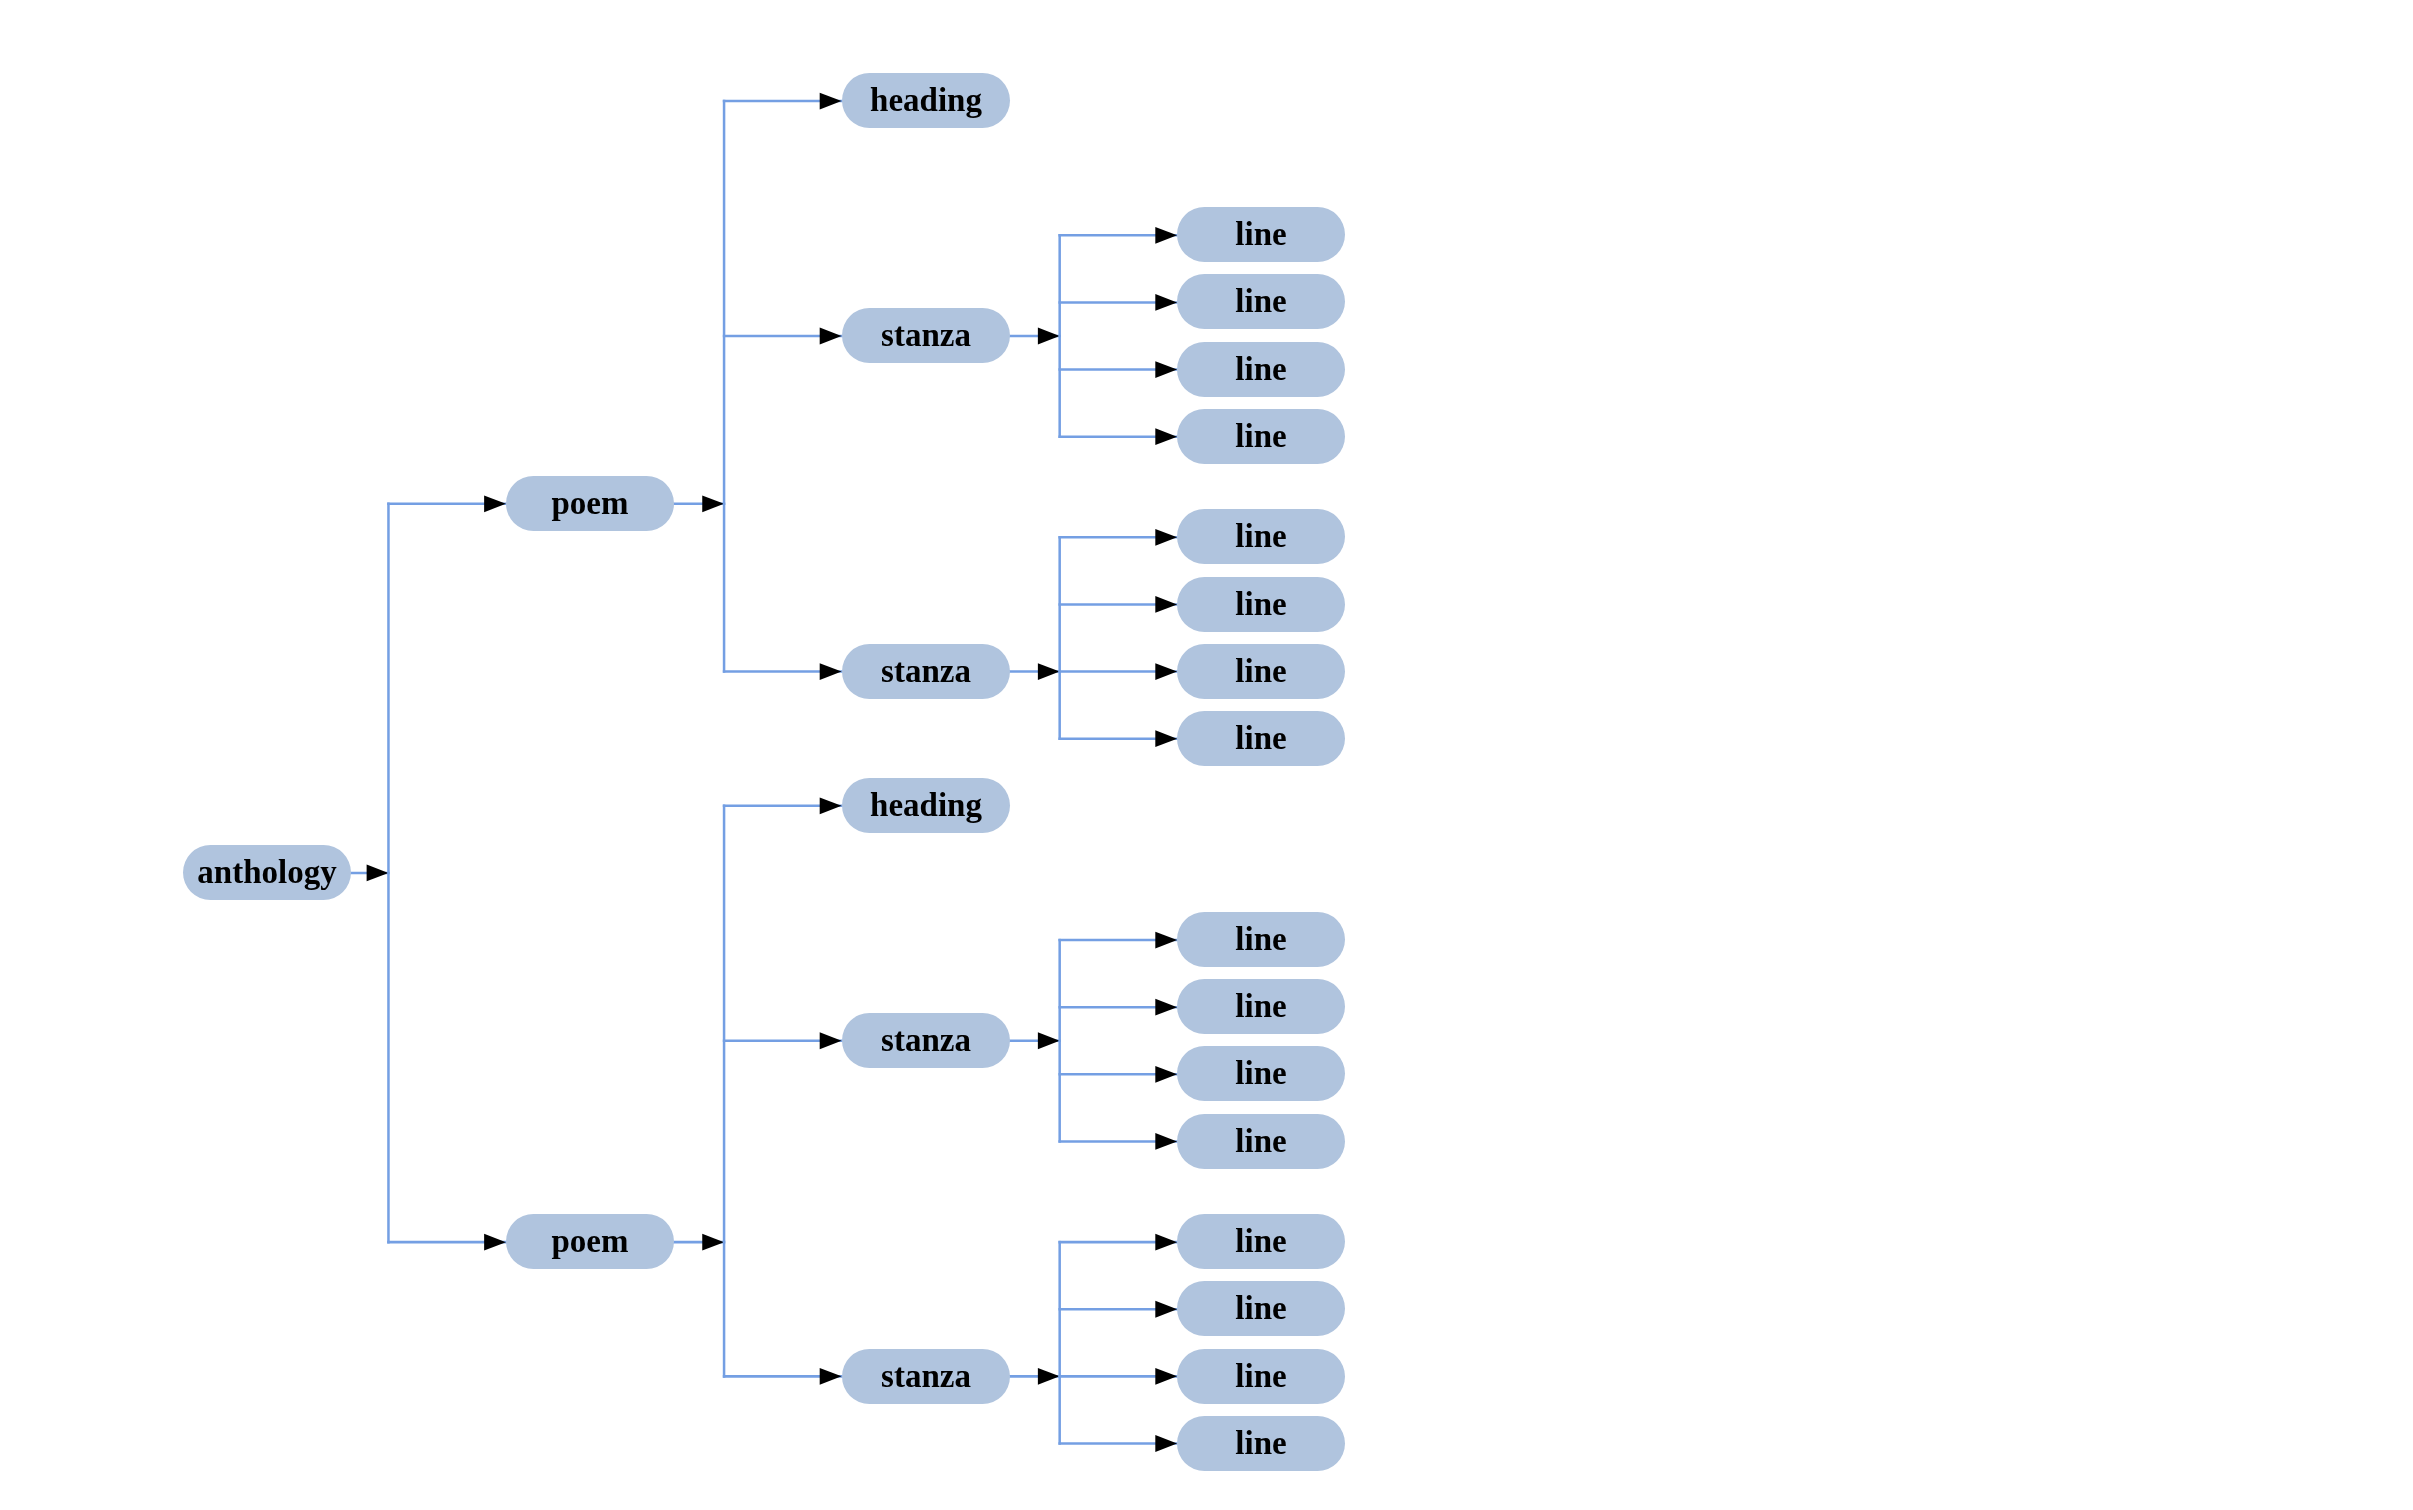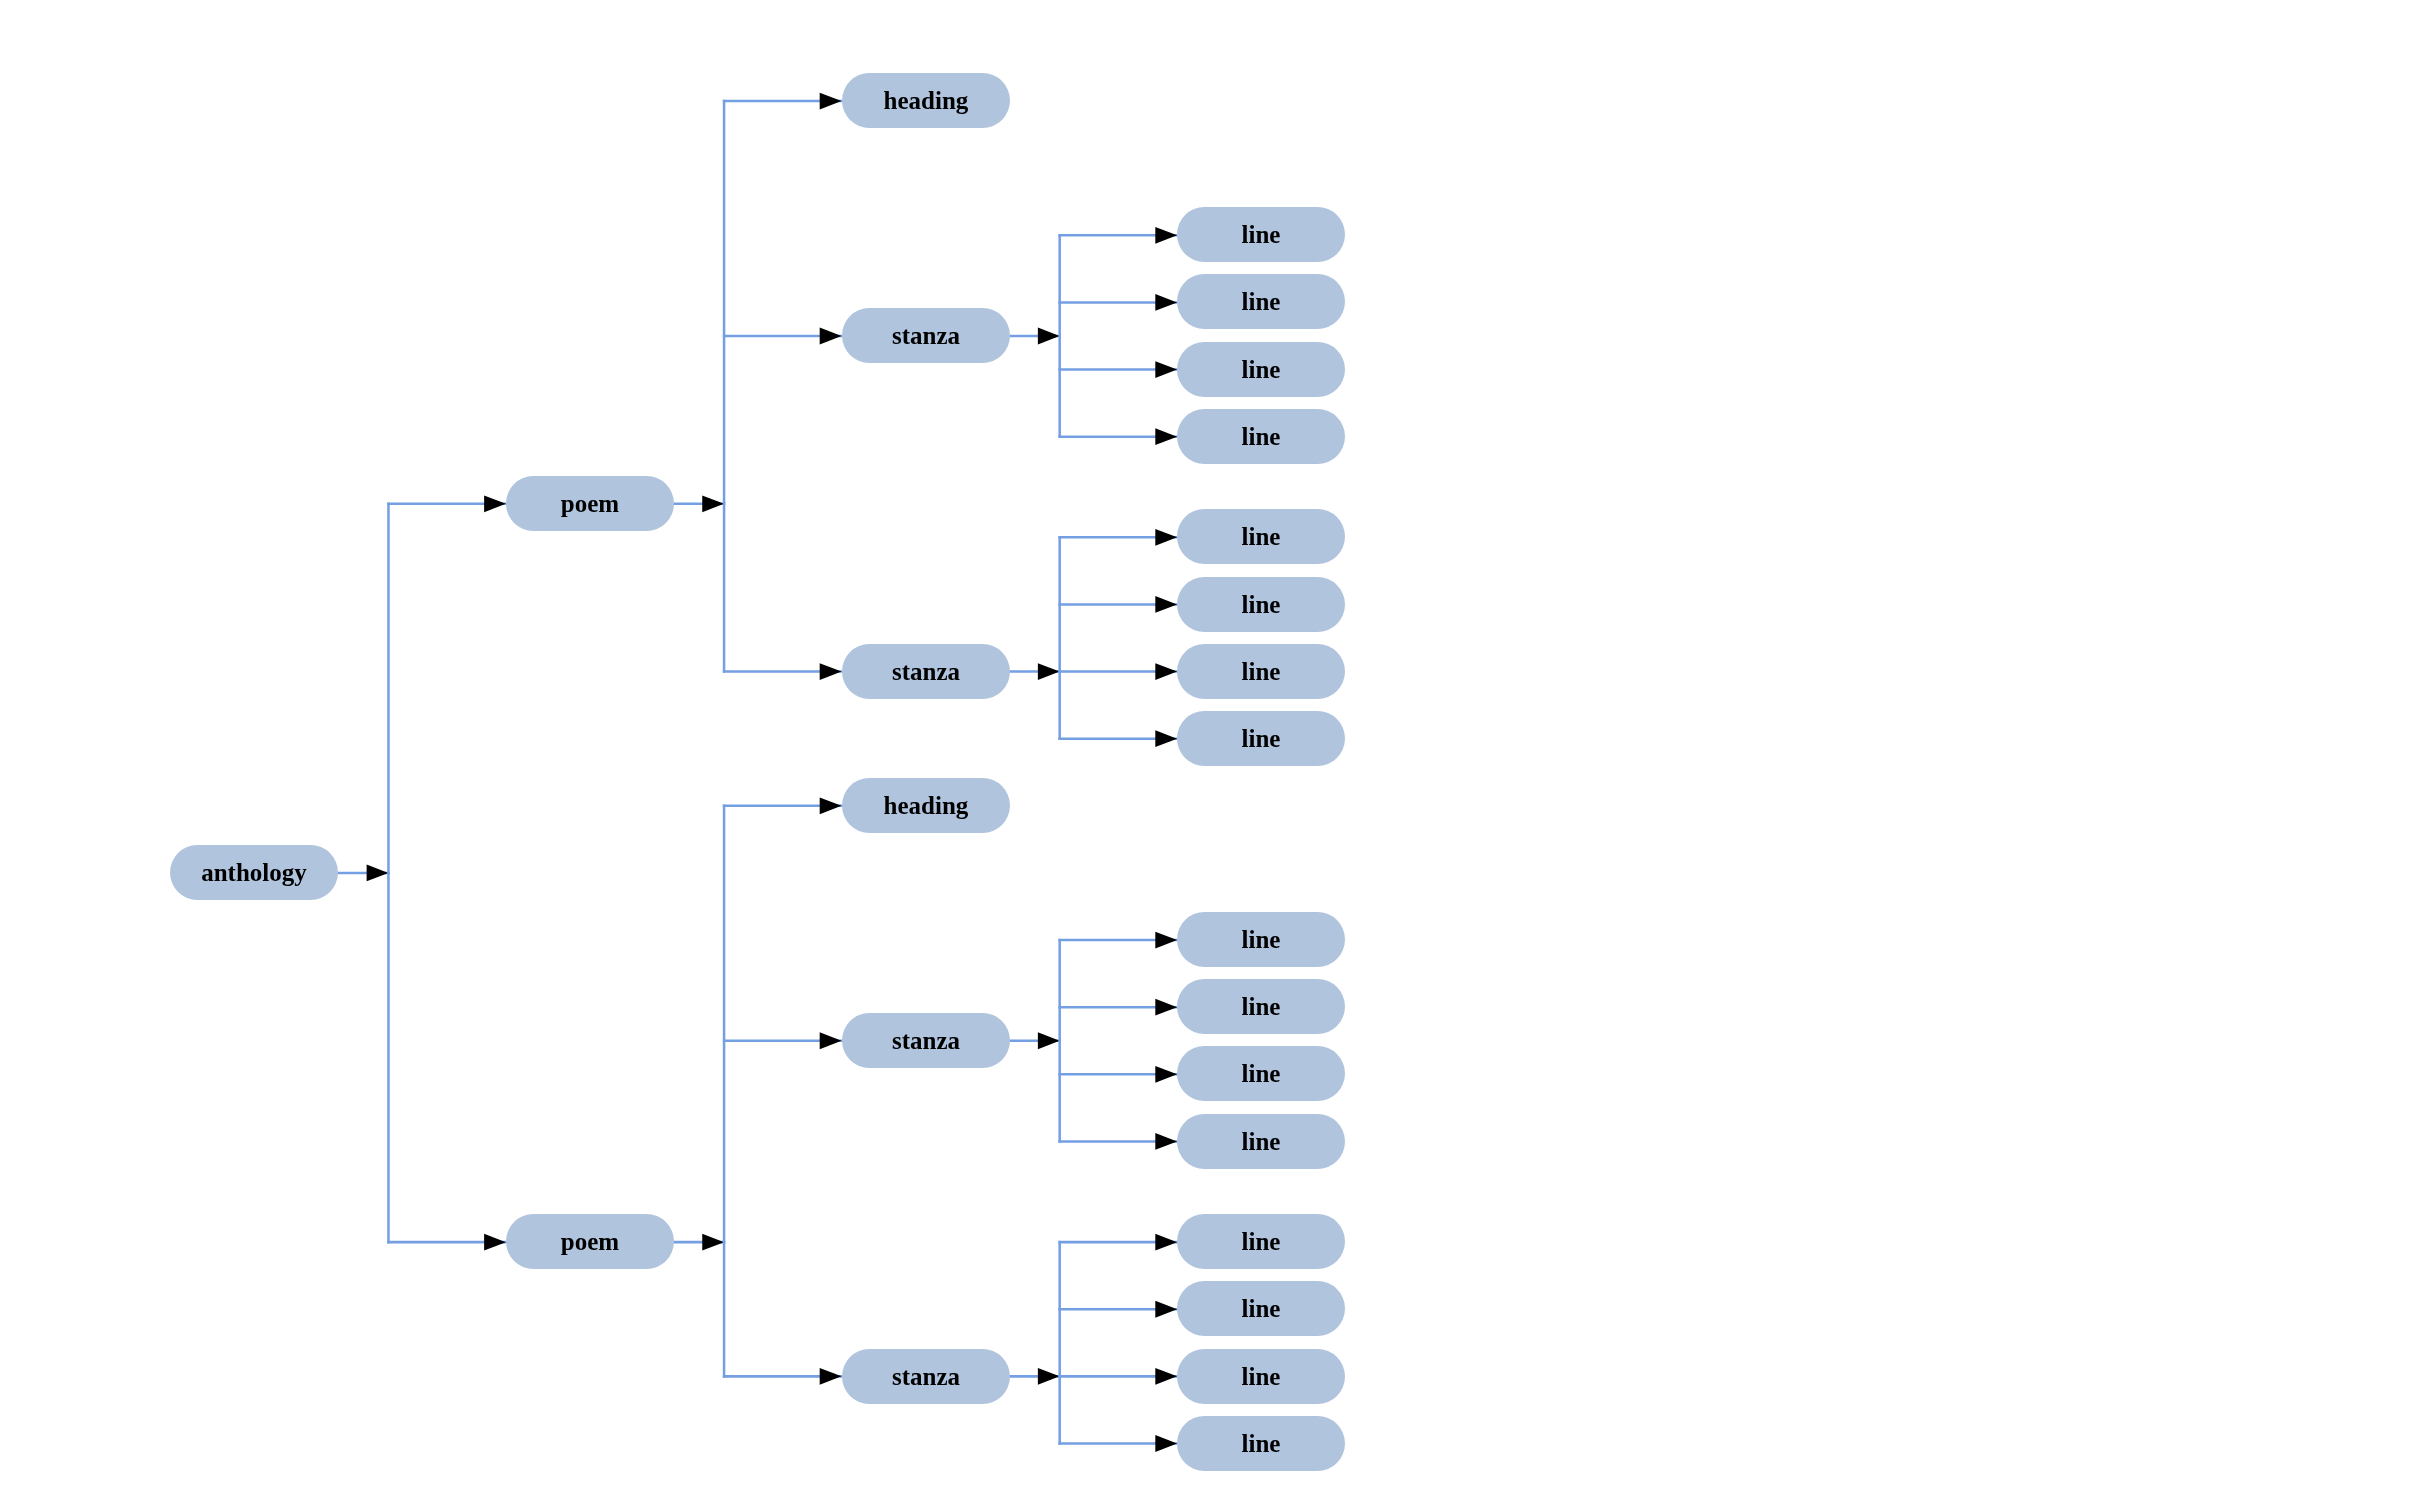--- a/index.html
+++ b/index.html
@@ -22,21 +22,21 @@
     stroke-linecap: square;
   }
   .arrow { fill: var(--arrowhead); stroke: none; }
   .node {
     position: absolute;
     width: 168px;
     height: 55px;
     border-radius: 28px;
     background: var(--node-fill);
     color: var(--text);
-    font-size: 25px;
+    font-size: 33px;
     font-weight: bold;
     display: flex;
     align-items: center;
     justify-content: center;
     white-space: nowrap;
   }
 </style>
 </head>
 <body style="background: rgb(255, 255, 255);">
 
@@ -128,21 +128,21 @@
       <polygon class="arrow" points="1377,1470 1403,1480 1377,1490"></polygon>
       <line class="edge" x1="1263" y1="1560" x2="1403" y2="1560"></line>
       <polygon class="arrow" points="1377,1550 1403,1560 1377,1570"></polygon>
       <line class="edge" x1="1263" y1="1640" x2="1403" y2="1640"></line>
       <polygon class="arrow" points="1377,1630 1403,1640 1377,1650"></polygon>
       <line class="edge" x1="1263" y1="1720" x2="1403" y2="1720"></line>
       <polygon class="arrow" points="1377,1710 1403,1720 1377,1730"></polygon>
     </g>
   </svg>
 
-  <div class="node" style="left:170px; top:845px">anthology</div>
+  <div class="node" style="left:183px; top:845px">anthology</div>
 
   <div class="node" style="left:506px; top:476px">poem</div>
   <div class="node" style="left:506px; top:1214px">poem</div>
 
   <div class="node" style="left:842px; top:73px">heading</div>
   <div class="node" style="left:842px; top:308px">stanza</div>
   <div class="node" style="left:842px; top:644px">stanza</div>
 
   <div class="node" style="left:842px; top:778px">heading</div>
   <div class="node" style="left:842px; top:1013px">stanza</div>

